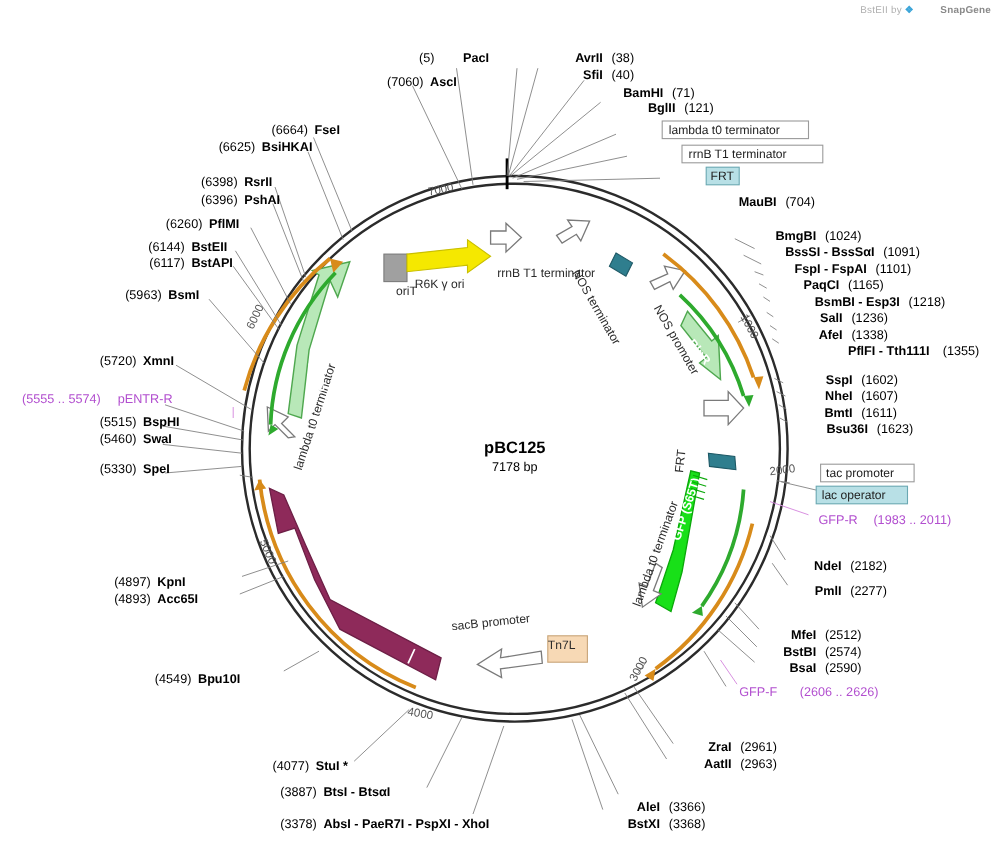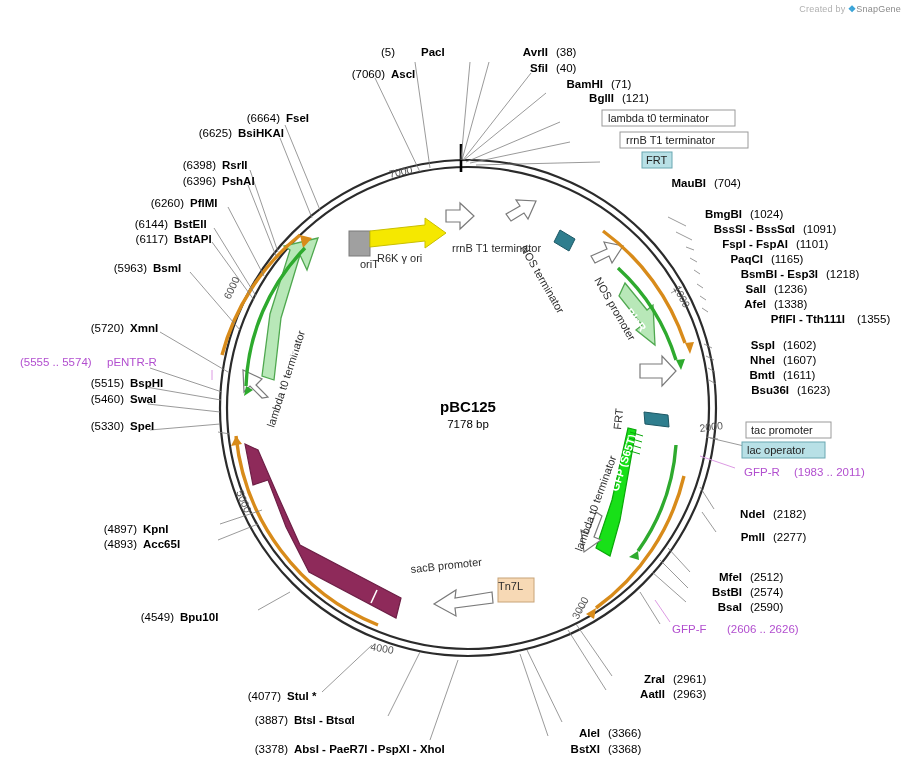--- a/index.html
+++ b/index.html
@@ -29,21 +29,22 @@
   .credit {
     position: absolute;
     right: 8px;
     top: 4px;
     font-size: 9px;
     color: #b0b0b0;
     letter-spacing: .2px;
   }
   .credit .brand {
     color: #8a8a8a;
-    font-weight: normal;
+    font-weight: bold;
+    margin-left: 24px;
   }
   .credit .mark {
     color: #3aa4d8;
     font-weight: bold;
   }
   text {
     font-family: "Liberation Sans", sans-serif;
     fill: #000000;
   }
   .enz {
@@ -93,21 +94,21 @@
     stroke-width: .9px;
     fill: none;
   }
 </style>
 </head>
 <body>
 
 <div id="stage">
 
   <div class="credit">
-    <span class="prefix">Created by</span>
+    <span class="prefix">BstEII by</span>
     <span class="mark">❖</span><span class="brand">SnapGene</span>
   </div>
 
   <svg id="map" viewBox="0 0 909 766">
 
     <g>
       <circle cx="468" cy="408" r="248" fill="none" stroke="#2b2b2b" stroke-width="2.2"></circle>
       <circle cx="468" cy="408" r="241" fill="none" stroke="#2b2b2b" stroke-width="2.2"></circle>
     </g>
 

